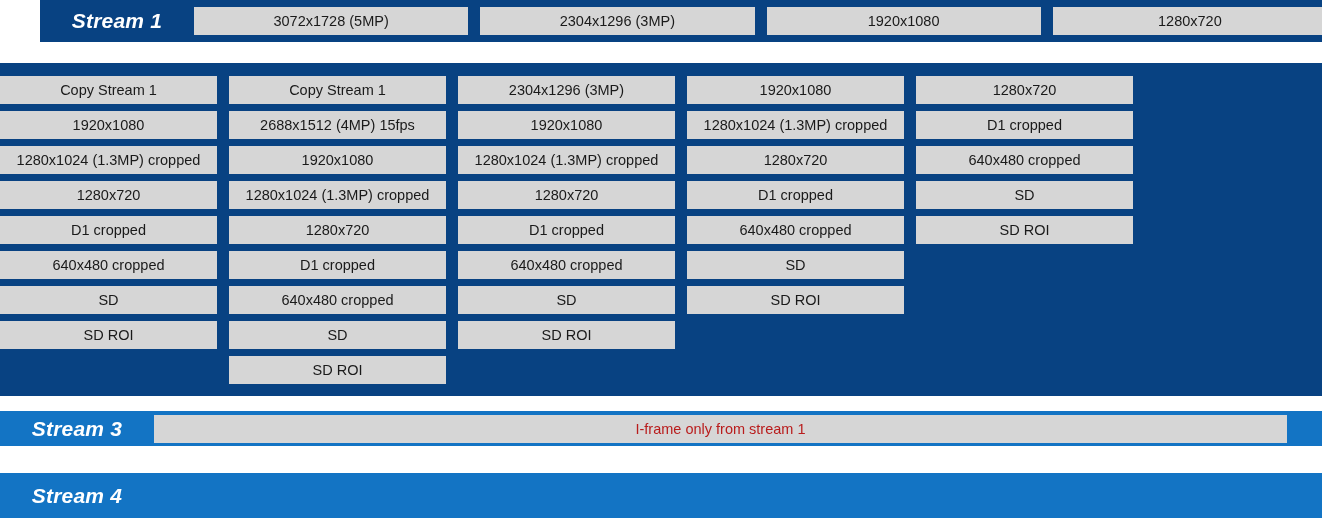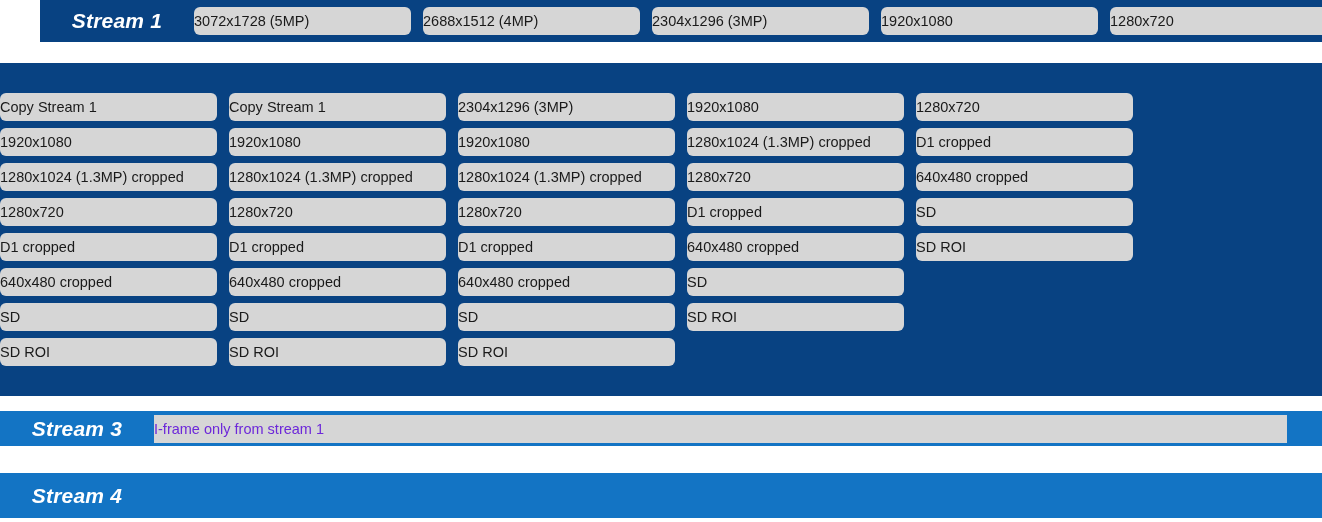--- a/index.html
+++ b/index.html
@@ -46,24 +46,24 @@
     user-select: none;
   }
 
   
   .cell {
     background: #D6D6D6;
     color: #1a1a1a;
     font-size: 14.5px;
     line-height: 28px;
     height: 28px;
+    text-align: center;
     white-space: nowrap;
     overflow: hidden;
     box-sizing: border-box;
-    border-radius: 6px;
   }
 
   
   #stream1 {
     top: 0;
     height: 42px;
     margin-left: 40px;
   }
   #stream1 .columns {
     display: flex;
@@ -90,38 +90,38 @@
     flex-direction: column;
     gap: 7px;
   }
 
   
   #stream3 { top: 411px; height: 35px; }
   #stream4 { top: 473px; height: 45px; }
   .wide-cell {
     width: 1133px;
     background: #D6D6D6;
-    color: #6d28d9;
+    color: #b91c1c;
     font-size: 14.5px;
     line-height: 28px;
     height: 28px;
+    text-align: center;
     white-space: nowrap;
     box-sizing: border-box;
   }
 </style>
 </head>
 <body>
 
 <div class="diagram">
 
   <div class="panel dark" id="stream1">
     <div class="stream-label">Stream 1</div>
     <div class="columns">
       <div class="cell">3072x1728 (5MP)</div>
-      <div class="cell">2688x1512 (4MP)</div>
       <div class="cell">2304x1296 (3MP)</div>
       <div class="cell">1920x1080</div>
       <div class="cell">1280x720</div>
     </div>
   </div>
 
   <div class="panel dark" id="stream2">
     <div class="grid">
 
       <div class="col">
@@ -130,20 +130,21 @@
         <div class="cell">1280x1024 (1.3MP) cropped</div>
         <div class="cell">1280x720</div>
         <div class="cell">D1 cropped</div>
         <div class="cell">640x480 cropped</div>
         <div class="cell">SD</div>
         <div class="cell">SD ROI</div>
       </div>
 
       <div class="col">
         <div class="cell">Copy Stream 1</div>
+        <div class="cell">2688x1512 (4MP) 15fps</div>
         <div class="cell">1920x1080</div>
         <div class="cell">1280x1024 (1.3MP) cropped</div>
         <div class="cell">1280x720</div>
         <div class="cell">D1 cropped</div>
         <div class="cell">640x480 cropped</div>
         <div class="cell">SD</div>
         <div class="cell">SD ROI</div>
       </div>
 
       <div class="col">

